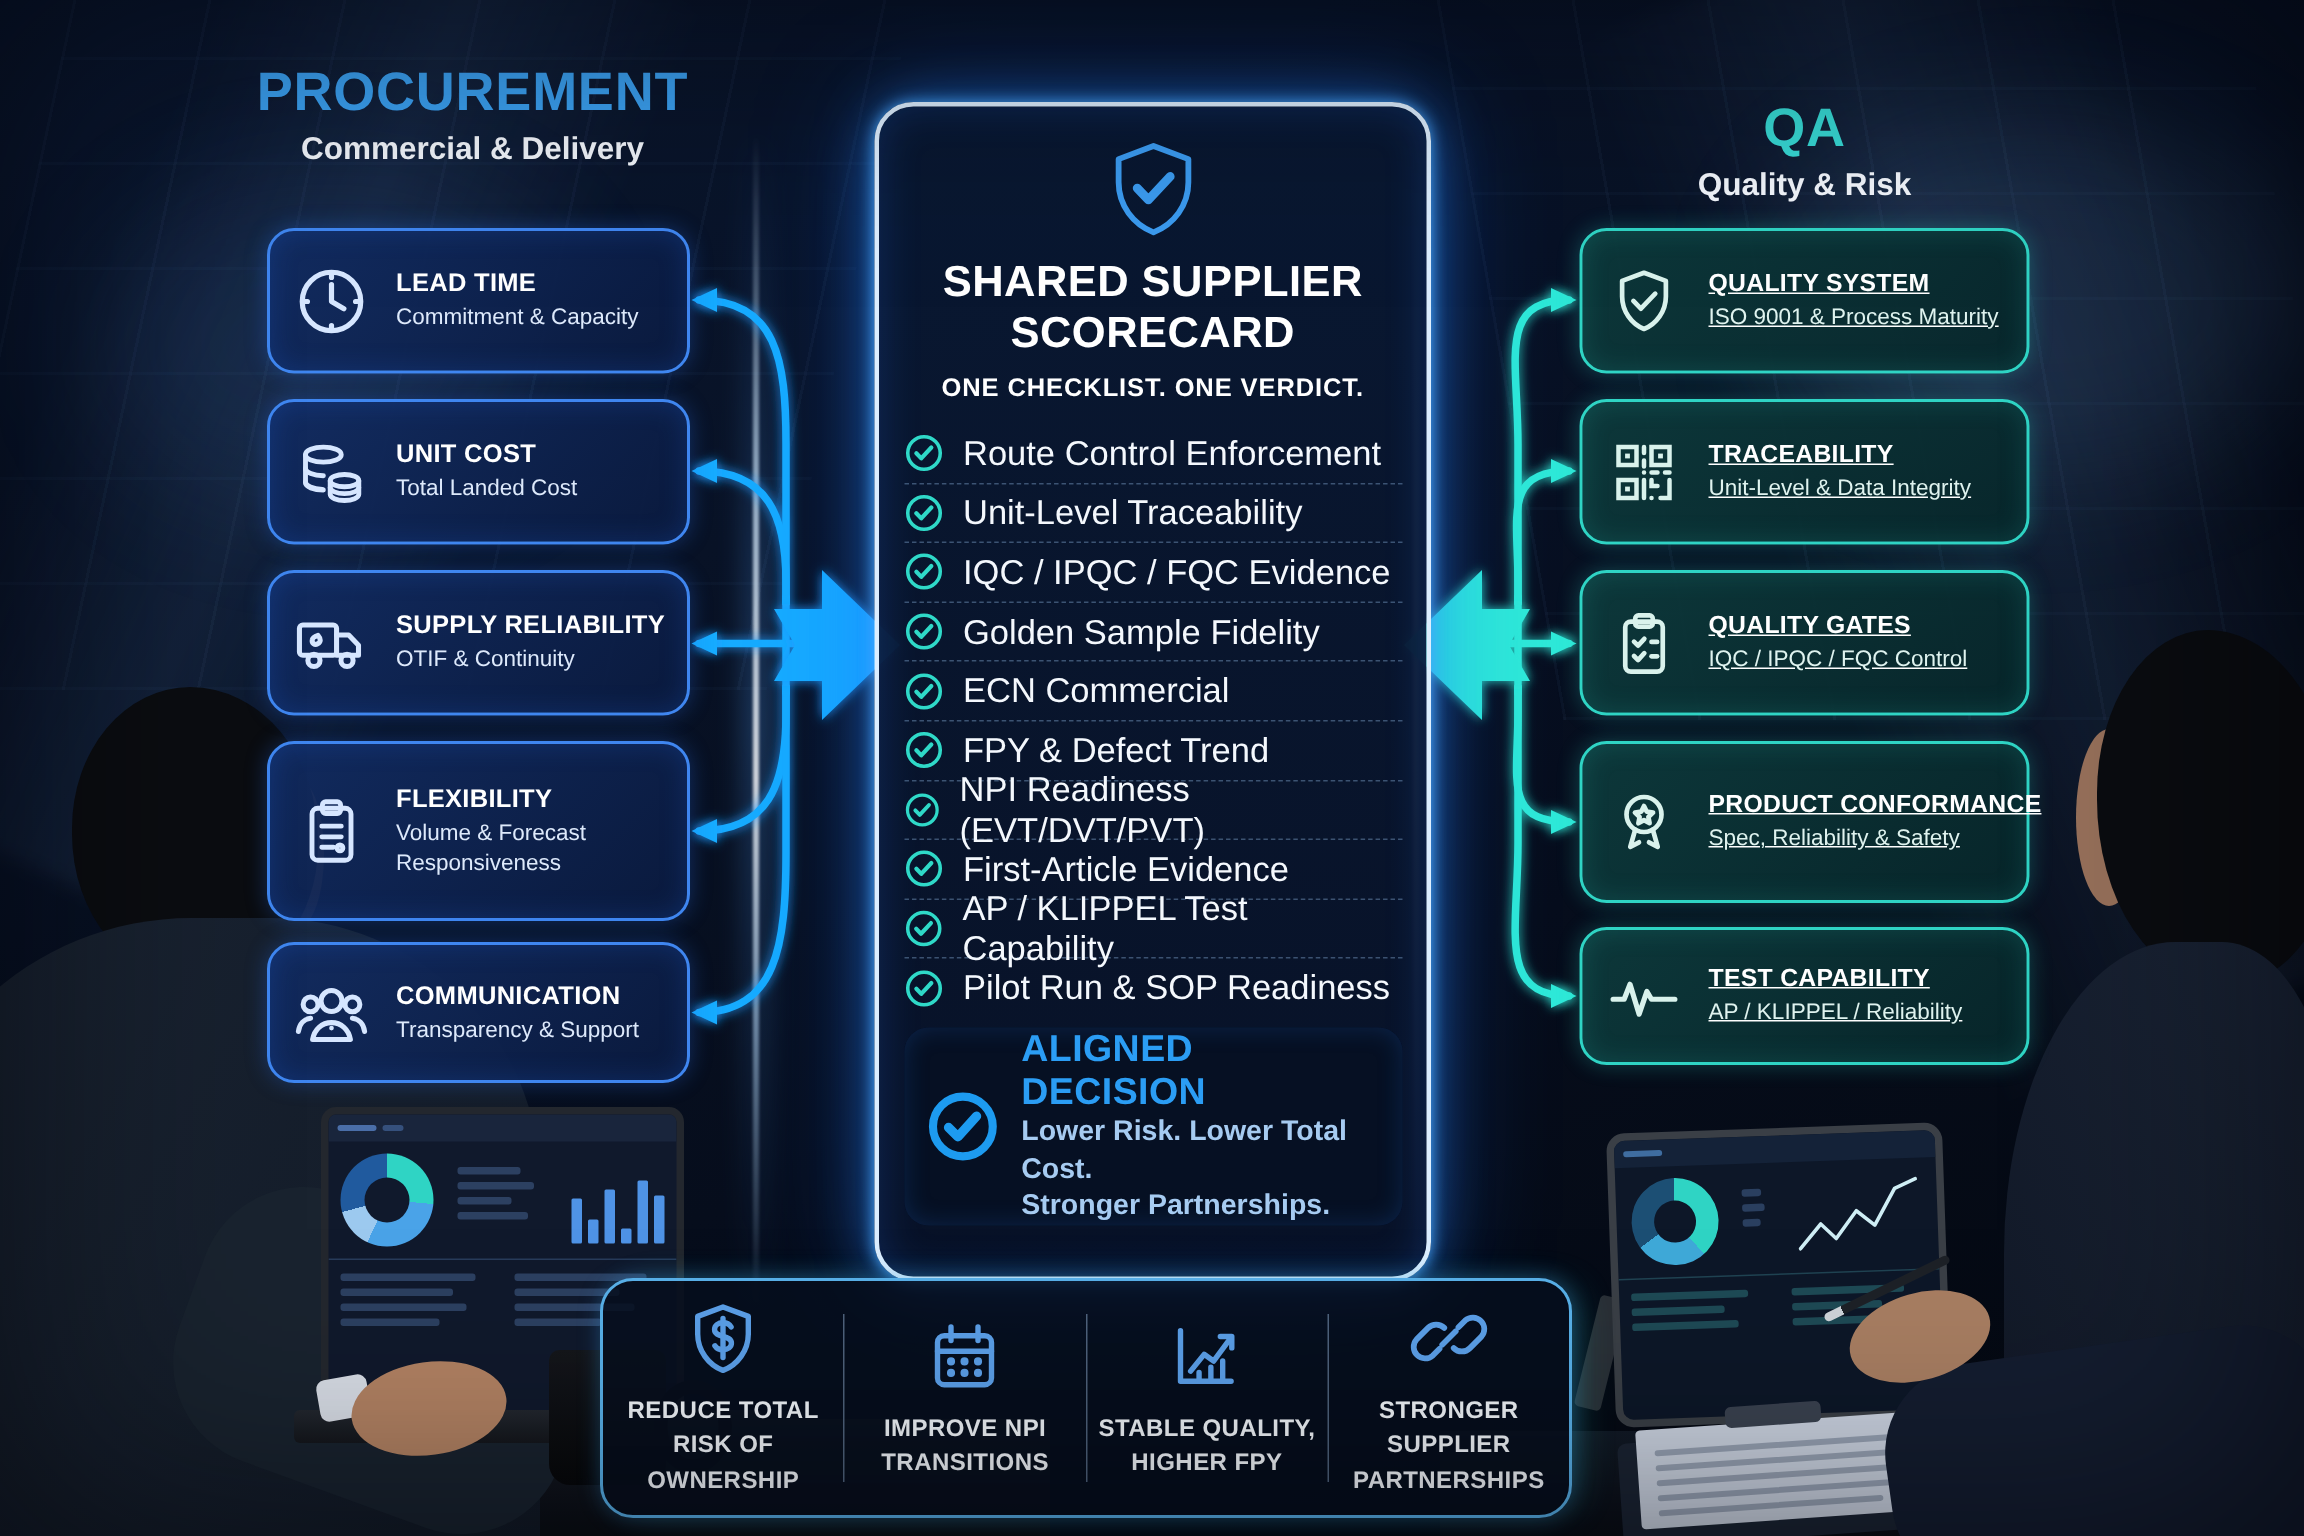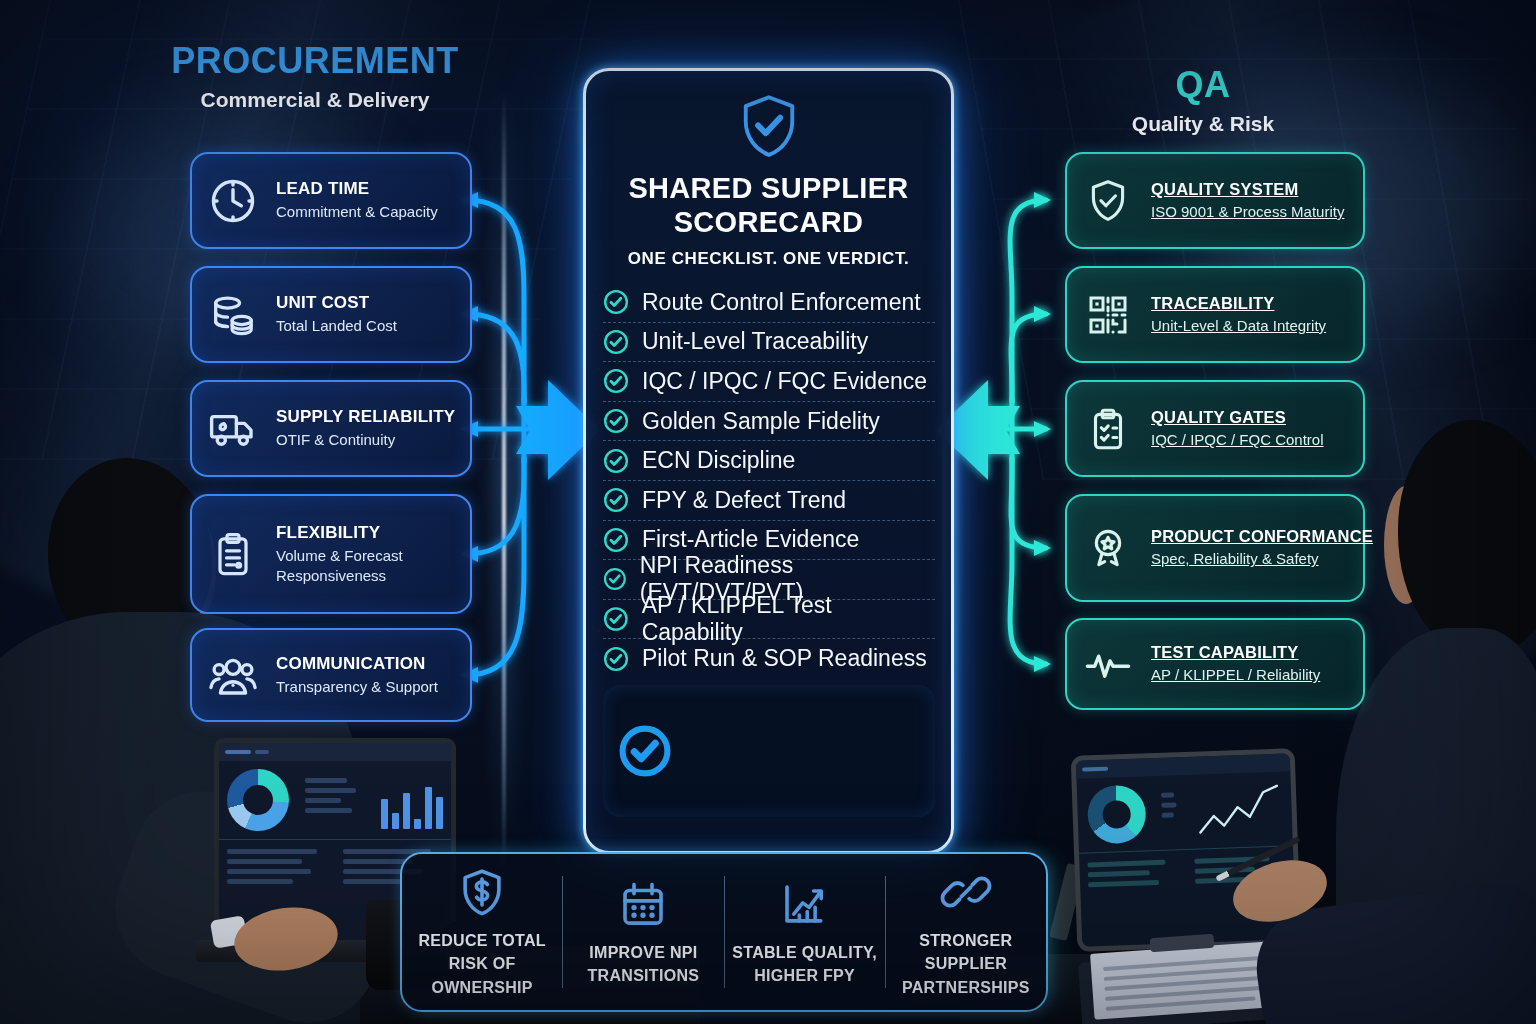--- a/index.html
+++ b/index.html
@@ -56,21 +56,21 @@
   .paper{left:1092px;top:944px;width:282px;height:66px;background:#ccd4e2;border-radius:3px;transform:rotate(-4deg);padding:8px 12px;box-sizing:border-box;}
   .paper i{display:block;height:4px;border-radius:2px;background:#97a2b4;margin:6px 0;}
   .clip{left:1150px;top:936px;width:64px;height:14px;background:#3a4250;border-radius:4px;transform:rotate(-4deg);}
   
   .connectors{position:absolute;left:0;top:0;z-index:3;}
   
   .col-head{position:absolute;text-align:center;z-index:4;}
   .col-title{font-size:36px;font-weight:bold;letter-spacing:.5px;}
   .col-sub{font-size:21px;font-weight:bold;color:#f2f6fc;margin-top:6px;}
   
-  .card{position:absolute;display:flex;align-items:center;gap:12px;padding:0 12px 0 10px;border-radius:18px;box-sizing:border-box;z-index:4;margin-left:12px;}
+  .card{position:absolute;display:flex;align-items:center;gap:12px;padding:0 12px 0 10px;border-radius:18px;box-sizing:border-box;z-index:4;}
   .card-l{left:178px;width:282px;background:linear-gradient(135deg,rgba(18,44,98,.94),rgba(10,26,62,.94));border:2px solid #3f86f0;box-shadow:0 0 14px rgba(40,110,230,.35),inset 0 0 18px rgba(30,90,200,.28);}
   .card-r{left:1053px;width:300px;background:linear-gradient(135deg,rgba(13,58,60,.94),rgba(7,38,42,.94));border:2px solid #2fd4c4;box-shadow:0 0 14px rgba(40,200,185,.30),inset 0 0 18px rgba(30,170,160,.22);text-decoration:underline;}
   .icon-wrap{flex:0 0 62px;display:flex;justify-content:center;}
   .card-title{font-weight:bold;color:#fff;font-size:17px;letter-spacing:.2px;white-space:nowrap;}
   .card-r .card-title{font-size:16.5px;}
   .card-sub{color:#dde9fb;font-size:15px;margin-top:3px;line-height:1.28;}
   .card-r .card-sub{color:#dff3ef;}
   
   .center-card{position:absolute;left:583px;top:68px;width:365px;height:780px;border-radius:26px;z-index:4;
     background:linear-gradient(180deg,rgba(9,24,50,.96),rgba(8,18,40,.96));
@@ -448,42 +448,42 @@
           <circle cx="12" cy="12" r="10" fill="none" stroke="#2fd9c8" stroke-width="2.2"></circle>
           <path d="M7.3 12.2l3 3.1 6.2-6.7" fill="none" stroke="#2fd9c8" stroke-width="2.6" stroke-linecap="round" stroke-linejoin="round"></path>
         </svg>
         <span class="chk-label">Golden Sample Fidelity</span>
       </div>
     <div class="chk-row">
         <svg width="26" height="26" viewBox="0 0 24 24">
           <circle cx="12" cy="12" r="10" fill="none" stroke="#2fd9c8" stroke-width="2.2"></circle>
           <path d="M7.3 12.2l3 3.1 6.2-6.7" fill="none" stroke="#2fd9c8" stroke-width="2.6" stroke-linecap="round" stroke-linejoin="round"></path>
         </svg>
-        <span class="chk-label">ECN Discipline</span>
+        <span class="chk-label">ECN Commercial</span>
       </div>
     <div class="chk-row">
         <svg width="26" height="26" viewBox="0 0 24 24">
           <circle cx="12" cy="12" r="10" fill="none" stroke="#2fd9c8" stroke-width="2.2"></circle>
           <path d="M7.3 12.2l3 3.1 6.2-6.7" fill="none" stroke="#2fd9c8" stroke-width="2.6" stroke-linecap="round" stroke-linejoin="round"></path>
         </svg>
         <span class="chk-label">FPY &amp; Defect Trend</span>
       </div>
     <div class="chk-row">
         <svg width="26" height="26" viewBox="0 0 24 24">
           <circle cx="12" cy="12" r="10" fill="none" stroke="#2fd9c8" stroke-width="2.2"></circle>
           <path d="M7.3 12.2l3 3.1 6.2-6.7" fill="none" stroke="#2fd9c8" stroke-width="2.6" stroke-linecap="round" stroke-linejoin="round"></path>
         </svg>
+        <span class="chk-label">NPI Readiness (EVT/DVT/PVT)</span>
+      </div>
+    <div class="chk-row">
+        <svg width="26" height="26" viewBox="0 0 24 24">
+          <circle cx="12" cy="12" r="10" fill="none" stroke="#2fd9c8" stroke-width="2.2"></circle>
+          <path d="M7.3 12.2l3 3.1 6.2-6.7" fill="none" stroke="#2fd9c8" stroke-width="2.6" stroke-linecap="round" stroke-linejoin="round"></path>
+        </svg>
         <span class="chk-label">First-Article Evidence</span>
-      </div>
-    <div class="chk-row">
-        <svg width="26" height="26" viewBox="0 0 24 24">
-          <circle cx="12" cy="12" r="10" fill="none" stroke="#2fd9c8" stroke-width="2.2"></circle>
-          <path d="M7.3 12.2l3 3.1 6.2-6.7" fill="none" stroke="#2fd9c8" stroke-width="2.6" stroke-linecap="round" stroke-linejoin="round"></path>
-        </svg>
-        <span class="chk-label">NPI Readiness (EVT/DVT/PVT)</span>
       </div>
     <div class="chk-row">
         <svg width="26" height="26" viewBox="0 0 24 24">
           <circle cx="12" cy="12" r="10" fill="none" stroke="#2fd9c8" stroke-width="2.2"></circle>
           <path d="M7.3 12.2l3 3.1 6.2-6.7" fill="none" stroke="#2fd9c8" stroke-width="2.6" stroke-linecap="round" stroke-linejoin="round"></path>
         </svg>
         <span class="chk-label">AP / KLIPPEL Test Capability</span>
       </div>
     <div class="chk-row">
         <svg width="26" height="26" viewBox="0 0 24 24">
@@ -492,20 +492,25 @@
         </svg>
         <span class="chk-label">Pilot Run &amp; SOP Readiness</span>
       </div>
   </div>
 
   <div class="decision">
     <svg width="56" height="56" viewBox="0 0 24 24">
         <circle cx="12" cy="12" r="9.6" fill="none" stroke="#1d9bf0" stroke-width="2.6"></circle>
         <path d="M7.4 12.3l3 3 6-6.6" fill="none" stroke="#1d9bf0" stroke-width="3" stroke-linecap="round" stroke-linejoin="round"></path>
       </svg>
+    <span>
+      <div class="dec-title">ALIGNED DECISION</div>
+      <div class="dec-line">Lower Risk. Lower Total Cost.</div>
+      <div class="dec-line">Stronger Partnerships.</div>
+    </span>
   </div>
 </div>
 
 <div class="footer">
   <div class="f-col">
     <svg width="54" height="54" viewBox="0 0 24 24" fill="none" stroke="#5b9fe8" stroke-width="1.6" stroke-linecap="round" stroke-linejoin="round">
         <path d="M12 2.8l7.5 2.8v5.2c0 4.9-3.2 9.2-7.5 10.8c-4.3-1.6-7.5-5.9-7.5-10.8V5.6z"></path>
         <path d="M14.4 8.7c-.5-.8-1.4-1.2-2.4-1.2c-1.4 0-2.5.8-2.5 2c0 2.6 5 1.4 5 4c0 1.2-1.1 2-2.5 2c-1 0-1.9-.4-2.4-1.2"></path>
         <path d="M12 6.2v11.6"></path>
       </svg>

